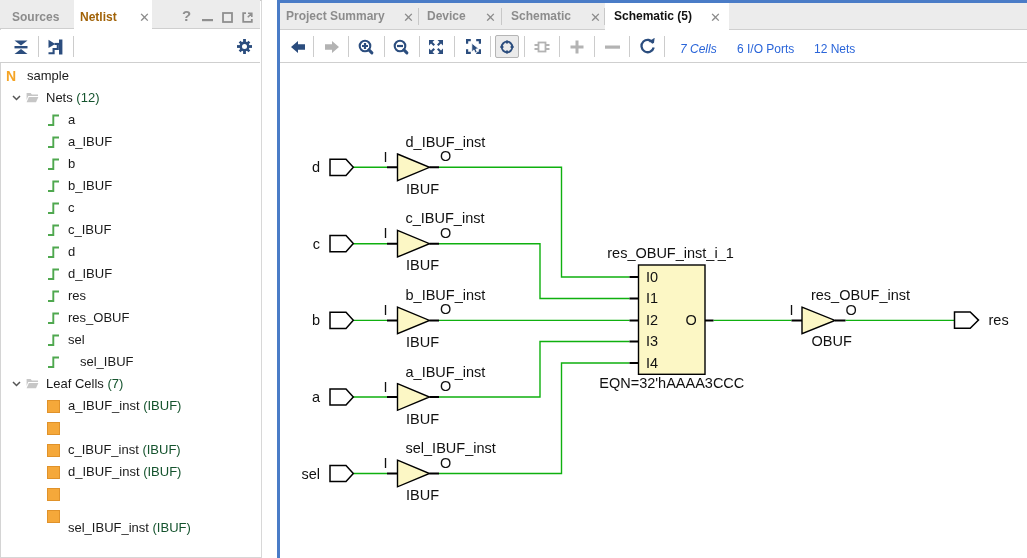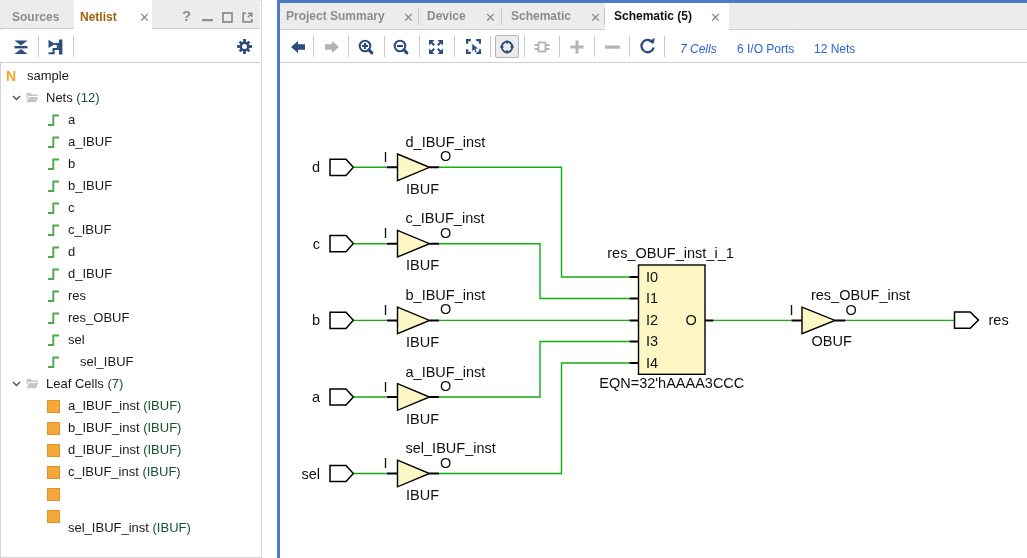--- a/index.html
+++ b/index.html
@@ -354,38 +354,37 @@
 <div class="trow">
       <svg class="abs" style="left:47px;top:5px;" width="13" height="13" viewBox="0 0 13 13">
         <rect x="0.5" y="0.5" width="12" height="12" fill="#f5a83a" stroke="#e0922a" stroke-width="1"></rect>
       </svg>
       <span class="lbl" style="left:68px;">a_IBUF_inst<span class="grey"> (IBUF)</span></span>
     </div>
 <div class="trow">
       <svg class="abs" style="left:47px;top:5px;" width="13" height="13" viewBox="0 0 13 13">
         <rect x="0.5" y="0.5" width="12" height="12" fill="#f5a83a" stroke="#e0922a" stroke-width="1"></rect>
       </svg>
-      <span class="lbl" style="left:68px;">b_IBUF_inst<span class="grey"> (IBUF)</span></span>
+    </div>
+<div class="trow">
+      <svg class="abs" style="left:47px;top:5px;" width="13" height="13" viewBox="0 0 13 13">
+        <rect x="0.5" y="0.5" width="12" height="12" fill="#f5a83a" stroke="#e0922a" stroke-width="1"></rect>
+      </svg>
+      <span class="lbl" style="left:68px;">c_IBUF_inst<span class="grey"> (IBUF)</span></span>
     </div>
 <div class="trow">
       <svg class="abs" style="left:47px;top:5px;" width="13" height="13" viewBox="0 0 13 13">
         <rect x="0.5" y="0.5" width="12" height="12" fill="#f5a83a" stroke="#e0922a" stroke-width="1"></rect>
       </svg>
       <span class="lbl" style="left:68px;">d_IBUF_inst<span class="grey"> (IBUF)</span></span>
     </div>
 <div class="trow">
       <svg class="abs" style="left:47px;top:5px;" width="13" height="13" viewBox="0 0 13 13">
         <rect x="0.5" y="0.5" width="12" height="12" fill="#f5a83a" stroke="#e0922a" stroke-width="1"></rect>
       </svg>
-      <span class="lbl" style="left:68px;">c_IBUF_inst<span class="grey"> (IBUF)</span></span>
-    </div>
-<div class="trow">
-      <svg class="abs" style="left:47px;top:5px;" width="13" height="13" viewBox="0 0 13 13">
-        <rect x="0.5" y="0.5" width="12" height="12" fill="#f5a83a" stroke="#e0922a" stroke-width="1"></rect>
-      </svg>
     </div>
 <div class="trow">
       <svg class="abs" style="left:47px;top:5px;" width="13" height="13" viewBox="0 0 13 13">
         <rect x="0.5" y="0.5" width="12" height="12" fill="#f5a83a" stroke="#e0922a" stroke-width="1"></rect>
       </svg>
       <span class="lbl" style="left:68px;margin-top:12px;">sel_IBUF_inst<span class="grey"> (IBUF)</span></span>
     </div>
 </div>
 
 </body></html>

